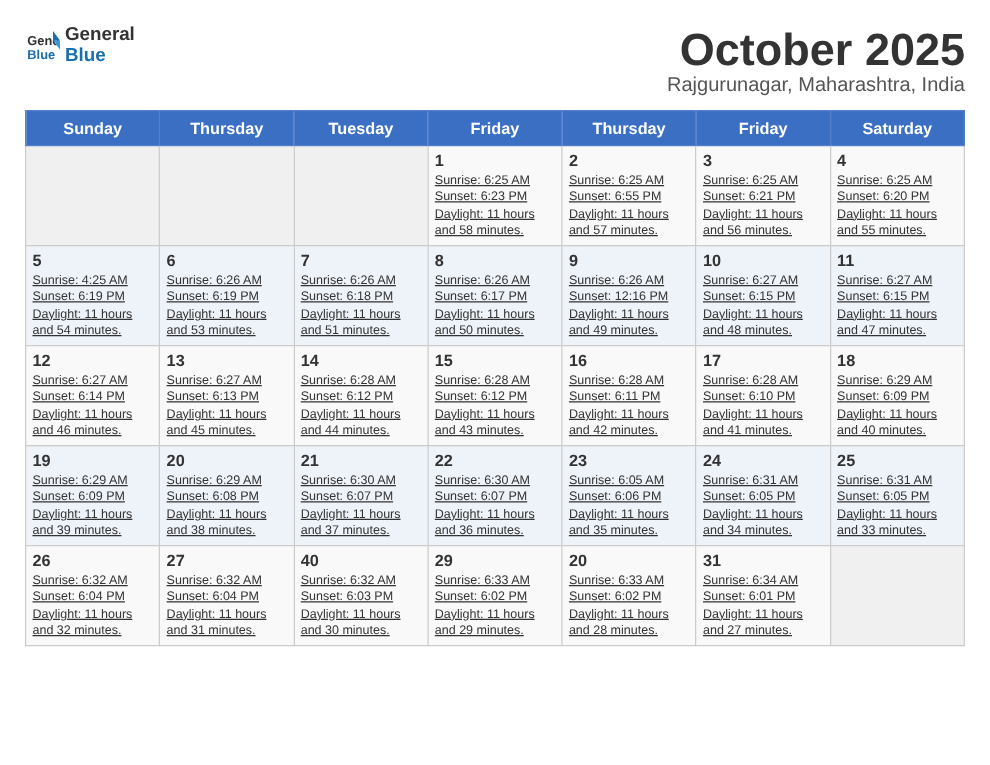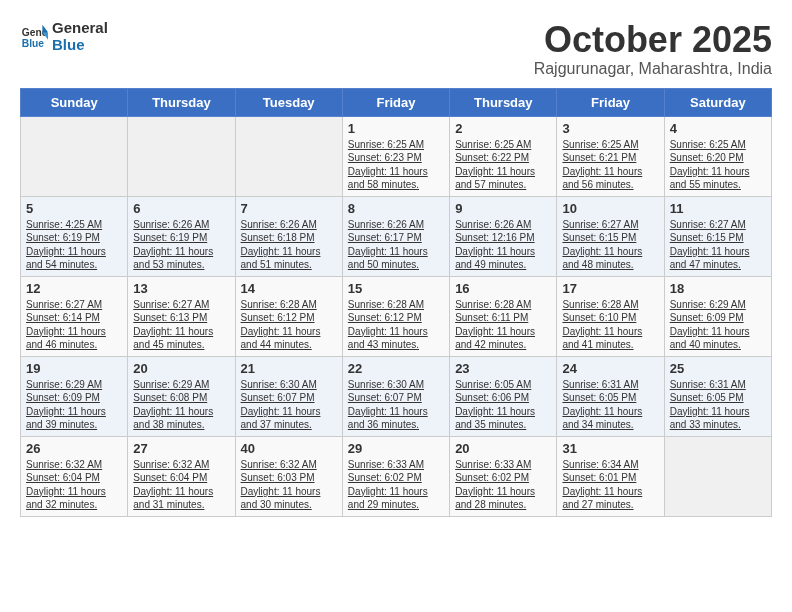--- a/index.html
+++ b/index.html
@@ -128,21 +128,21 @@
         <td>
           <span class="day-number">1</span>
           <div class="cell-text">Sunrise: 6:25 AM
 Sunset: 6:23 PM
 Daylight: 11 hours
 and 58 minutes.</div>
         </td>
         <td>
           <span class="day-number">2</span>
           <div class="cell-text">Sunrise: 6:25 AM
-Sunset: 6:22 PM
+Sunset: 6:55 PM
 Daylight: 11 hours
 and 57 minutes.</div>
         </td>
         <td>
           <span class="day-number">3</span>
           <div class="cell-text">Sunrise: 6:25 AM
 Sunset: 6:21 PM
 Daylight: 11 hours
 and 56 minutes.</div>
         </td>

